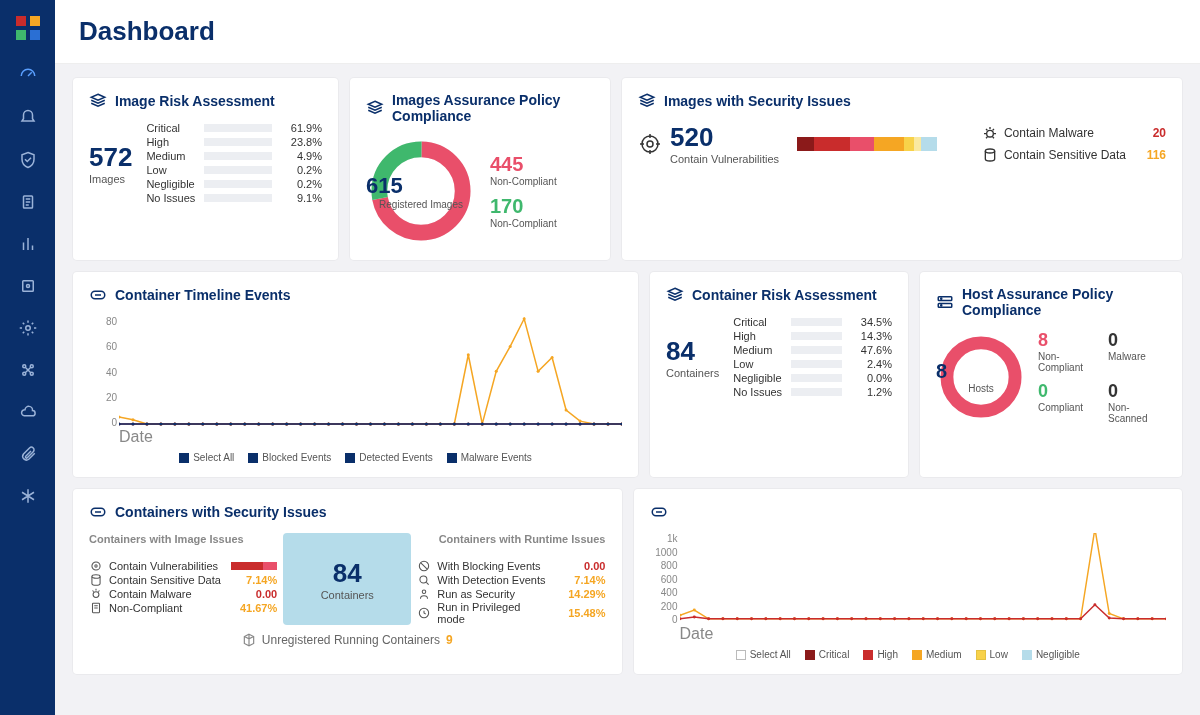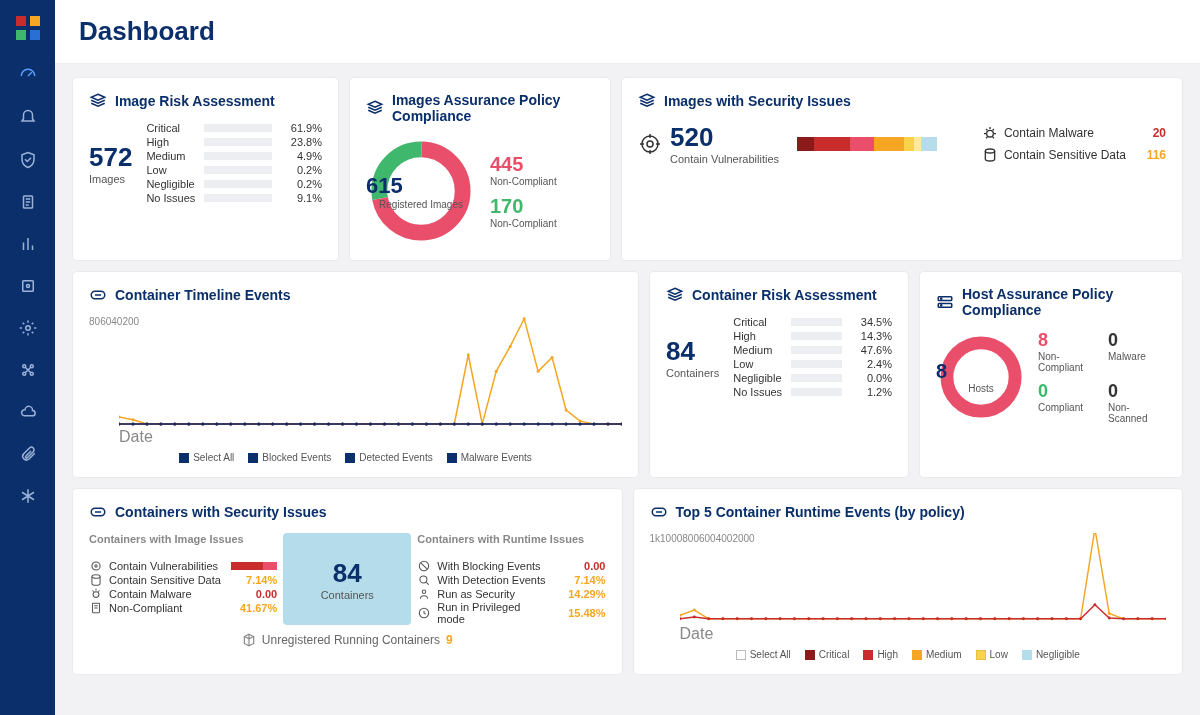--- a/index.html
+++ b/index.html
@@ -50,21 +50,21 @@
 .isi-bar { flex: 1; height: 14px; display: flex; }
 .isi-bar span { height: 100%; }
 .isi-info { display: flex; flex-direction: column; gap: 6px; font-size: 12px; }
 .isi-row { display: flex; align-items: center; gap: 6px; }
 .isi-row .lbl { color: #333; }
 .isi-row .val { font-weight: 700; margin-left: auto; width: 34px; text-align: right; }
 
 
 .cte { flex: 1; }
 .chart-area { position: relative; height: 130px; padding-left: 30px; }
-.y-axis { position: absolute; left: 0; top: 0; bottom: 18px; width: 28px; display: flex; flex-direction: row; justify-content: space-between; font-size: 10px; color: #888; text-align: right; }
+.y-axis { position: absolute; left: 0; top: 0; bottom: 18px; width: 28px; display: flex; flex-direction: column; justify-content: space-between; font-size: 10px; color: #888; text-align: right; }
 .plot { position: absolute; left: 30px; right: 0; top: 0; bottom: 18px; }
 .x-label { position: absolute; left: 30px; bottom: 0; font-size: 16px; color: #888; }
 .legend { display: flex; gap: 14px; flex-wrap: wrap; margin-top: 6px; font-size: 10px; color: #555; justify-content: center; }
 .legend-item { display: flex; align-items: center; gap: 4px; cursor: pointer; }
 .legend-sw { width: 10px; height: 10px; border: 1px solid #bbb; display: inline-block; }
 
 .cra { flex: 0 0 258px; }
 .cra-body { display: flex; gap: 14px; }
 .cra-total { display: flex; flex-direction: column; justify-content: center; }
 
@@ -600,21 +600,21 @@
                     <span class="lbl">Non-Compliant</span>
                     <span class="val" style="color:#f5a623">41.67%</span>
                   </div>
                 </div>
             </div>
             <div class="csi-mid">
               <div class="big-num">84</div>
               <div class="sub-label">Containers</div>
             </div>
             <div class="csi-col">
-              <div class="csi-subtitle" style="text-align:left">Containers with Runtime Issues</div>
+              <div class="csi-subtitle" style="text-align:right">Containers with Runtime Issues</div>
               <div id="csi-rt">
                   <div class="csi-row">
                     <svg viewBox="0 0 24 24" fill="none" stroke="#555" stroke-width="1.8">
                       <circle cx="12" cy="12" r="8"></circle>
                       <path d="M7 7l10 10"></path>
                     </svg>
                     <span class="lbl">With Blocking Events</span>
                     <span class="val" style="color:#c92c2c">0.00</span>
                   </div>
                   <div class="csi-row">
@@ -653,21 +653,20 @@
             <span style="color:#f5a623;font-weight:600">9</span>
           </div>
         </div>
 
         <div class="card tcre">
           <div class="card-title">
               <svg viewBox="0 0 24 24" fill="none" stroke="#0a2f6a" stroke-width="2">
                 <rect x="3" y="7" width="18" height="10" rx="5"></rect>
                 <path d="M8 12h8"></path>
               </svg>
-              <span>Top 5 Container Runtime Events (by policy)</span>
             </div>
           <div class="chart-area">
             <div class="y-axis" id="t5-y">
                 <span>1k</span>
                 <span>1000</span>
                 <span>800</span>
                 <span>600</span>
                 <span>400</span>
                 <span>200</span>
                 <span>0</span>

